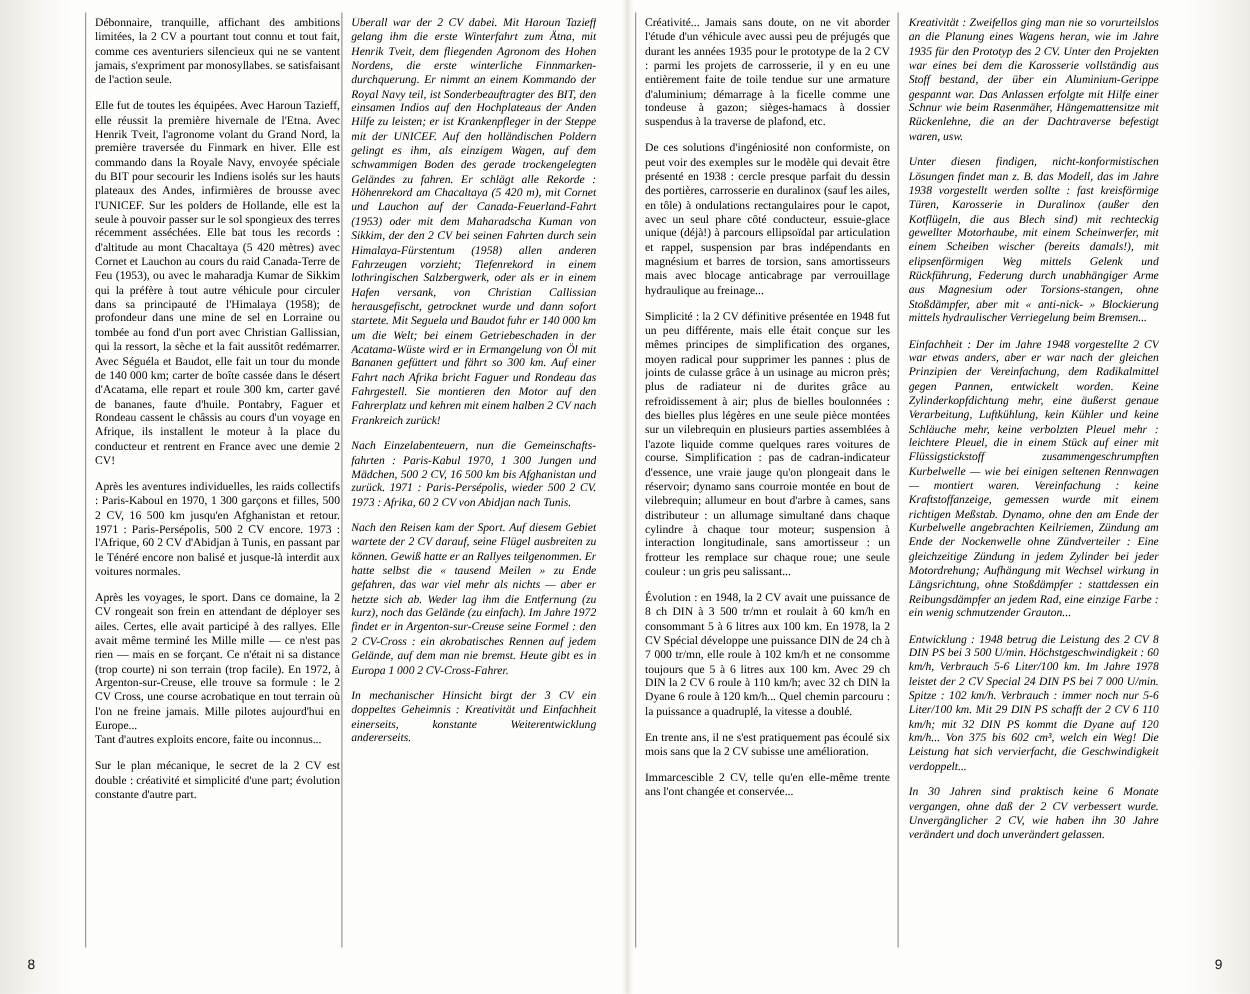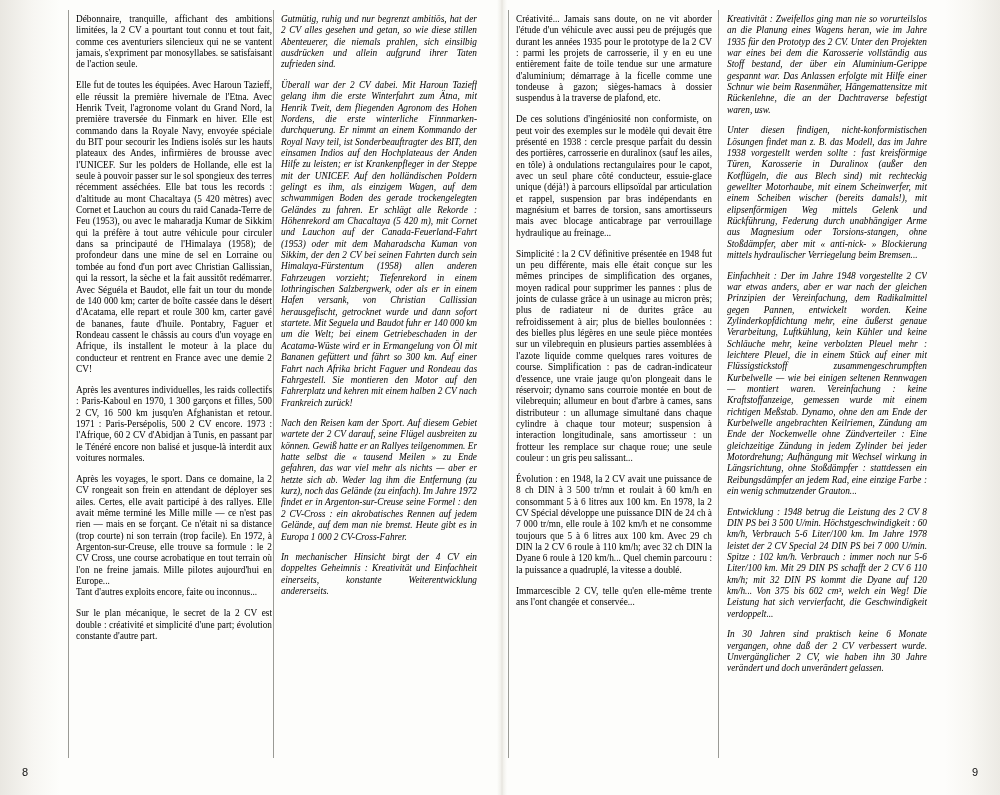--- a/index.html
+++ b/index.html
@@ -117,31 +117,32 @@
     <div class="col" id="col-1">
       <p>Débonnaire, tranquille, affichant des ambitions limitées, la 2 CV a pourtant tout connu et tout fait, comme ces aventuriers silencieux qui ne se vantent jamais, s'expriment par monosyllabes. se satisfaisant de l'action seule.</p>
       <p>Elle fut de toutes les équipées. Avec Haroun Tazieff, elle réussit la première hivernale de l'Etna. Avec Henrik Tveit, l'agronome volant du Grand Nord, la première traversée du Finmark en hiver. Elle est commando dans la Royale Navy, envoyée spéciale du BIT pour secourir les Indiens isolés sur les hauts plateaux des Andes, infirmières de brousse avec l'UNICEF. Sur les polders de Hollande, elle est la seule à pouvoir passer sur le sol spongieux des terres récemment asséchées. Elle bat tous les records : d'altitude au mont Chacaltaya (5 420 mètres) avec Cornet et Lauchon au cours du raid Canada-Terre de Feu (1953), ou avec le maharadja Kumar de Sikkim qui la préfère à tout autre véhicule pour circuler dans sa principauté de l'Himalaya (1958); de profondeur dans une mine de sel en Lorraine ou tombée au fond d'un port avec Christian Gallissian, qui la ressort, la sèche et la fait aussitôt redémarrer. Avec Séguéla et Baudot, elle fait un tour du monde de 140 000 km; carter de boîte cassée dans le désert d'Acatama, elle repart et roule 300 km, carter gavé de bananes, faute d'huile. Pontabry, Faguer et Rondeau cassent le châssis au cours d'un voyage en Afrique, ils installent le moteur à la place du conducteur et rentrent en France avec une demie 2 CV!</p>
       <p>Après les aventures individuelles, les raids collectifs : Paris-Kaboul en 1970, 1 300 garçons et filles, 500 2 CV, 16 500 km jusqu'en Afghanistan et retour. 1971 : Paris-Persépolis, 500 2 CV encore. 1973 : l'Afrique, 60 2 CV d'Abidjan à Tunis, en passant par le Ténéré encore non balisé et jusque-là interdit aux voitures normales.</p>
       <p class="tight">Après les voyages, le sport. Dans ce domaine, la 2 CV rongeait son frein en attendant de déployer ses ailes. Certes, elle avait participé à des rallyes. Elle avait même terminé les Mille mille — ce n'est pas rien — mais en se forçant. Ce n'était ni sa distance (trop courte) ni son terrain (trop facile). En 1972, à Argenton-sur-Creuse, elle trouve sa formule : le 2 CV Cross, une course acrobatique en tout terrain où l'on ne freine jamais. Mille pilotes aujourd'hui en Europe...</p>
       <p>Tant d'autres exploits encore, faite ou inconnus...</p>
       <p>Sur le plan mécanique, le secret de la 2 CV est double : créativité et simplicité d'une part; évolution constante d'autre part.</p>
     </div>
 
     <div class="col" id="col-2">
-      <p>Gutmütig, ruhig und nur begrenzt ambitiös, hat der 2 CV alles gesehen und getan, so wie diese stillen Abenteuerer, die niemals prahlen, sich einsilbig ausdrücken und allein aufgrund ihrer Taten zufrieden sind.</p>
       <p>Überall war der 2 CV dabei. Mit Haroun Tazieff gelang ihm die erste Winterfahrt zum Ätna, mit Henrik Tveit, dem fliegenden Agronom des Hohen Nordens, die erste winterliche Finnmarken-durchquerung. Er nimmt an einem Kommando der Royal Navy teil, ist Sonderbeauftragter des BIT, den einsamen Indios auf den Hochplateaus der Anden Hilfe zu leisten; er ist Krankenpfleger in der Steppe mit der UNICEF. Auf den holländischen Poldern gelingt es ihm, als einzigem Wagen, auf dem schwammigen Boden des gerade trockengelegten Geländes zu fahren. Er schlägt alle Rekorde : Höhenrekord am Chacaltaya (5 420 m), mit Cornet und Lauchon auf der Canada-Feuerland-Fahrt (1953) oder mit dem Maharadscha Kuman von Sikkim, der den 2 CV bei seinen Fahrten durch sein Himalaya-Fürstentum (1958) allen anderen Fahrzeugen vorzieht; Tiefenrekord in einem lothringischen Salzbergwerk, oder als er in einem Hafen versank, von Christian Callissian herausgefischt, getrocknet wurde und dann sofort startete. Mit Seguela und Baudot fuhr er 140 000 km um die Welt; bei einem Getriebeschaden in der Acatama-Wüste wird er in Ermangelung von Öl mit Bananen gefüttert und fährt so 300 km. Auf einer Fahrt nach Afrika bricht Faguer und Rondeau das Fahrgestell. Sie montieren den Motor auf den Fahrerplatz und kehren mit einem halben 2 CV nach Frankreich zurück!</p>
+      <p>Nach Einzelabenteuern, nun die Gemeinschafts-fahrten : Paris-Kabul 1970, 1 300 Jungen und Mädchen, 500 2 CV, 16 500 km bis Afghanistan und zurück. 1971 : Paris-Persépolis, wieder 500 2 CV. 1973 : Afrika, 60 2 CV von Abidjan nach Tunis.</p>
       <p class="tight">Nach den Reisen kam der Sport. Auf diesem Gebiet wartete der 2 CV darauf, seine Flügel ausbreiten zu können. Gewiß hatte er an Rallyes teilgenommen. Er hatte selbst die « tausend Meilen » zu Ende gefahren, das war viel mehr als nichts — aber er hetzte sich ab. Weder lag ihm die Entfernung (zu kurz), noch das Gelände (zu einfach). Im Jahre 1972 findet er in Argenton-sur-Creuse seine Formel : den 2 CV-Cross : ein akrobatisches Rennen auf jedem Gelände, auf dem man nie bremst. Heute gibt es in Europa 1 000 2 CV-Cross-Fahrer.</p>
-      <p>In mechanischer Hinsicht birgt der 4 CV ein doppeltes Geheimnis : Kreativität und Einfachheit einerseits, konstante Weiterentwicklung andererseits.</p>
+      <p>In mechanischer Hinsicht birgt der 3 CV ein doppeltes Geheimnis : Kreativität und Einfachheit einerseits, konstante Weiterentwicklung andererseits.</p>
     </div>
 
     <div class="col" id="col-3">
       <p>Créativité... Jamais sans doute, on ne vit aborder l'étude d'un véhicule avec aussi peu de préjugés que durant les années 1935 pour le prototype de la 2 CV : parmi les projets de carrosserie, il y en eu une entièrement faite de toile tendue sur une armature d'aluminium; démarrage à la ficelle comme une tondeuse à gazon; sièges-hamacs à dossier suspendus à la traverse de plafond, etc.</p>
       <p>De ces solutions d'ingéniosité non conformiste, on peut voir des exemples sur le modèle qui devait être présenté en 1938 : cercle presque parfait du dessin des portières, carrosserie en duralinox (sauf les ailes, en tôle) à ondulations rectangulaires pour le capot, avec un seul phare côté conducteur, essuie-glace unique (déjà!) à parcours ellipsoïdal par articulation et rappel, suspension par bras indépendants en magnésium et barres de torsion, sans amortisseurs mais avec blocage anticabrage par verrouillage hydraulique au freinage...</p>
       <p>Simplicité : la 2 CV définitive présentée en 1948 fut un peu différente, mais elle était conçue sur les mêmes principes de simplification des organes, moyen radical pour supprimer les pannes : plus de joints de culasse grâce à un usinage au micron près; plus de radiateur ni de durites grâce au refroidissement à air; plus de bielles boulonnées : des bielles plus légères en une seule pièce montées sur un vilebrequin en plusieurs parties assemblées à l'azote liquide comme quelques rares voitures de course. Simplification : pas de cadran-indicateur d'essence, une vraie jauge qu'on plongeait dans le réservoir; dynamo sans courroie montée en bout de vilebrequin; allumeur en bout d'arbre à cames, sans distributeur : un allumage simultané dans chaque cylindre à chaque tour moteur; suspension à interaction longitudinale, sans amortisseur : un frotteur les remplace sur chaque roue; une seule couleur : un gris peu salissant...</p>
       <p>Évolution : en 1948, la 2 CV avait une puissance de 8 ch DIN à 3 500 tr/mn et roulait à 60 km/h en consommant 5 à 6 litres aux 100 km. En 1978, la 2 CV Spécial développe une puissance DIN de 24 ch à 7 000 tr/mn, elle roule à 102 km/h et ne consomme toujours que 5 à 6 litres aux 100 km. Avec 29 ch DIN la 2 CV 6 roule à 110 km/h; avec 32 ch DIN la Dyane 6 roule à 120 km/h... Quel chemin parcouru : la puissance a quadruplé, la vitesse a doublé.</p>
+      <p>En trente ans, il ne s'est pratiquement pas écoulé six mois sans que la 2 CV subisse une amélioration.</p>
       <p>Immarcescible 2 CV, telle qu'en elle-même trente ans l'ont changée et conservée...</p>
     </div>
 
     <div class="col" id="col-4">
       <p>Kreativität : Zweifellos ging man nie so vorurteilslos an die Planung eines Wagens heran, wie im Jahre 1935 für den Prototyp des 2 CV. Unter den Projekten war eines bei dem die Karosserie vollständig aus Stoff bestand, der über ein Aluminium-Gerippe gespannt war. Das Anlassen erfolgte mit Hilfe einer Schnur wie beim Rasenmäher, Hängemattensitze mit Rückenlehne, die an der Dachtraverse befestigt waren, usw.</p>
       <p>Unter diesen findigen, nicht-konformistischen Lösungen findet man z. B. das Modell, das im Jahre 1938 vorgestellt werden sollte : fast kreisförmige Türen, Karosserie in Duralinox (außer den Kotflügeln, die aus Blech sind) mit rechteckig gewellter Motorhaube, mit einem Scheinwerfer, mit einem Scheiben wischer (bereits damals!), mit elipsenförmigen Weg mittels Gelenk und Rückführung, Federung durch unabhängiger Arme aus Magnesium oder Torsions-stangen, ohne Stoßdämpfer, aber mit « anti-nick- » Blockierung mittels hydraulischer Verriegelung beim Bremsen...</p>
       <p class="tight">Einfachheit : Der im Jahre 1948 vorgestellte 2 CV war etwas anders, aber er war nach der gleichen Prinzipien der Vereinfachung, dem Radikalmittel gegen Pannen, entwickelt worden. Keine Zylinderkopfdichtung mehr, eine äußerst genaue Verarbeitung, Luftkühlung, kein Kühler und keine Schläuche mehr, keine verbolzten Pleuel mehr : leichtere Pleuel, die in einem Stück auf einer mit Flüssigstickstoff zusammengeschrumpften Kurbelwelle — wie bei einigen seltenen Rennwagen — montiert waren. Vereinfachung : keine Kraftstoffanzeige, gemessen wurde mit einem richtigen Meßstab. Dynamo, ohne den am Ende der Kurbelwelle angebrachten Keilriemen, Zündung am Ende der Nockenwelle ohne Zündverteiler : Eine gleichzeitige Zündung in jedem Zylinder bei jeder Motordrehung; Aufhängung mit Wechsel wirkung in Längsrichtung, ohne Stoßdämpfer : stattdessen ein Reibungsdämpfer an jedem Rad, eine einzige Farbe : ein wenig schmutzender Grauton...</p>
       <p>Entwicklung : 1948 betrug die Leistung des 2 CV 8 DIN PS bei 3 500 U/min. Höchstgeschwindigkeit : 60 km/h, Verbrauch 5-6 Liter/100 km. Im Jahre 1978 leistet der 2 CV Special 24 DIN PS bei 7 000 U/min. Spitze : 102 km/h. Verbrauch : immer noch nur 5-6 Liter/100 km. Mit 29 DIN PS schafft der 2 CV 6 110 km/h; mit 32 DIN PS kommt die Dyane auf 120 km/h... Von 375 bis 602 cm³, welch ein Weg! Die Leistung hat sich vervierfacht, die Geschwindigkeit verdoppelt...</p>
       <p>In 30 Jahren sind praktisch keine 6 Monate vergangen, ohne daß der 2 CV verbessert wurde. Unvergänglicher 2 CV, wie haben ihn 30 Jahre verändert und doch unverändert gelassen.</p>
     </div>

